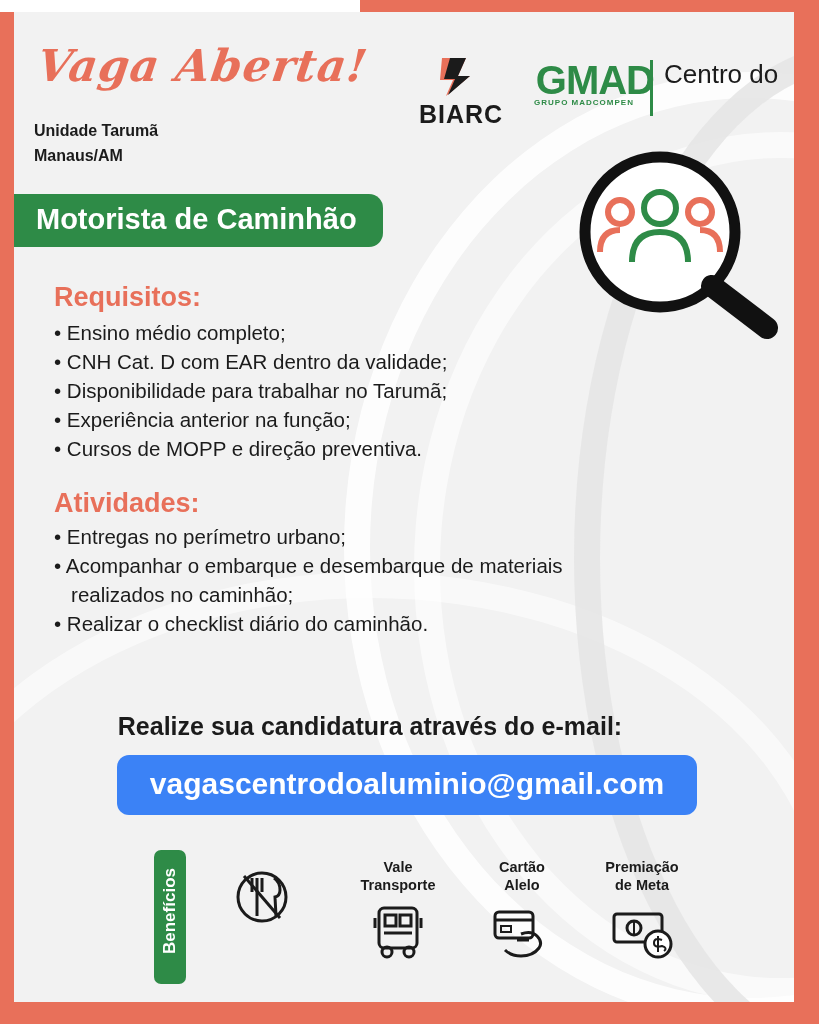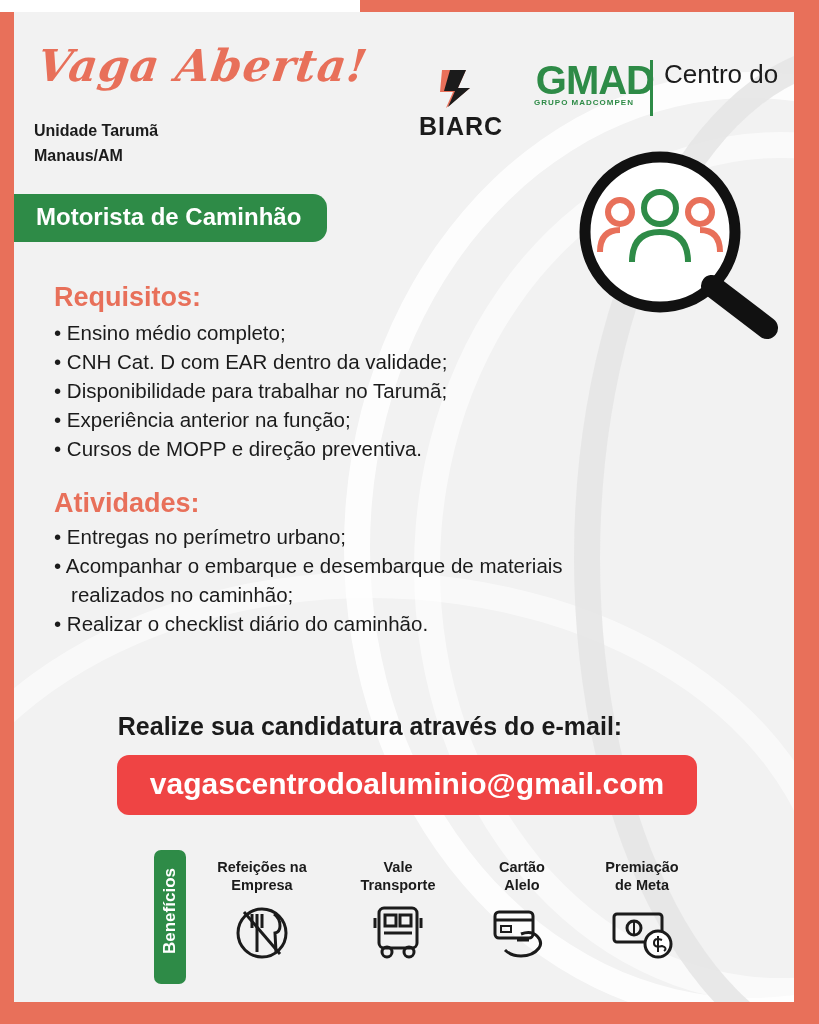--- a/index.html
+++ b/index.html
@@ -65,21 +65,21 @@
     left: 20px; top: 106px;
     font-size: 16px;
     font-weight: bold;
     color: #1b1b1b;
     line-height: 25px;
   }
 
   
   .biarc {
     position: absolute;
-    left: 392px; top: 56px;
+    left: 392px; top: 44px;
     width: 110px;
     text-align: center;
   }
   .biarc .mark {
     position: relative;
     height: 42px;
   }
   .biarc .mark svg { display: block; margin: 0 auto; }
   .biarc .word {
     font-size: 25px;
@@ -129,21 +129,21 @@
   
   .title-bar {
     position: absolute;
     left: 0px; top: 182px;
     background: #2e8b47;
     border-top-right-radius: 14px;
     border-bottom-right-radius: 14px;
     padding: 9px 26px 11px 22px;
   }
   .title-bar .txt {
-    font-size: 24px;
+    font-size: 29px;
     font-weight: bold;
     color: #ffffff;
     letter-spacing: 0px;
   }
 
   
   .magnifier { position: absolute; left: 548px; top: 138px; width: 230px; height: 190px; }
 
   
   .sec-head {
@@ -171,21 +171,21 @@
     width: 712px;
     text-align: center;
     font-size: 25px;
     font-weight: bold;
     color: #1b1b1b;
   }
   .email-pill {
     position: absolute;
     left: 103px; top: 743px;
     width: 580px;
-    background: #ef4444;
+    background: #3b82f6;
     border-radius: 12px;
     padding: 12px 0 14px 0;
     text-align: center;
   }
   .email-pill .txt {
     font-size: 30px;
     font-weight: bold;
     color: #ffffff;
   }
 
@@ -305,22 +305,20 @@
       <div class="cta">Realize sua candidatura através do e-mail:</div>
       <div class="email-pill">
         <div class="txt">vagascentrodoaluminio@gmail.com</div>
       </div>
 
       <div class="ben-tab">
         <span>Benefícios</span>
       </div>
 
       <div class="benefit b1">
-        <div class="lbl">Refeições na
-Empresa</div>
         <div class="ico">
           <svg width="64" height="62" viewBox="0 0 64 62">
             <circle cx="32" cy="33" r="24" fill="none" stroke="#1b1b1b" stroke-width="3"></circle>
             <path d="M14 12 L50 54" stroke="#1b1b1b" stroke-width="3"></path>
             <path d="M22 14 v14 M27 14 v14 M32 14 v14" stroke="#1b1b1b" stroke-width="3"></path>
             <path d="M27 28 v24" stroke="#1b1b1b" stroke-width="3"></path>
             <path d="M44 14 q6 4 6 12 q0 6 -5 7 l1 19" stroke="#1b1b1b" stroke-width="3" fill="none"></path>
           </svg>
         </div>
       </div>

